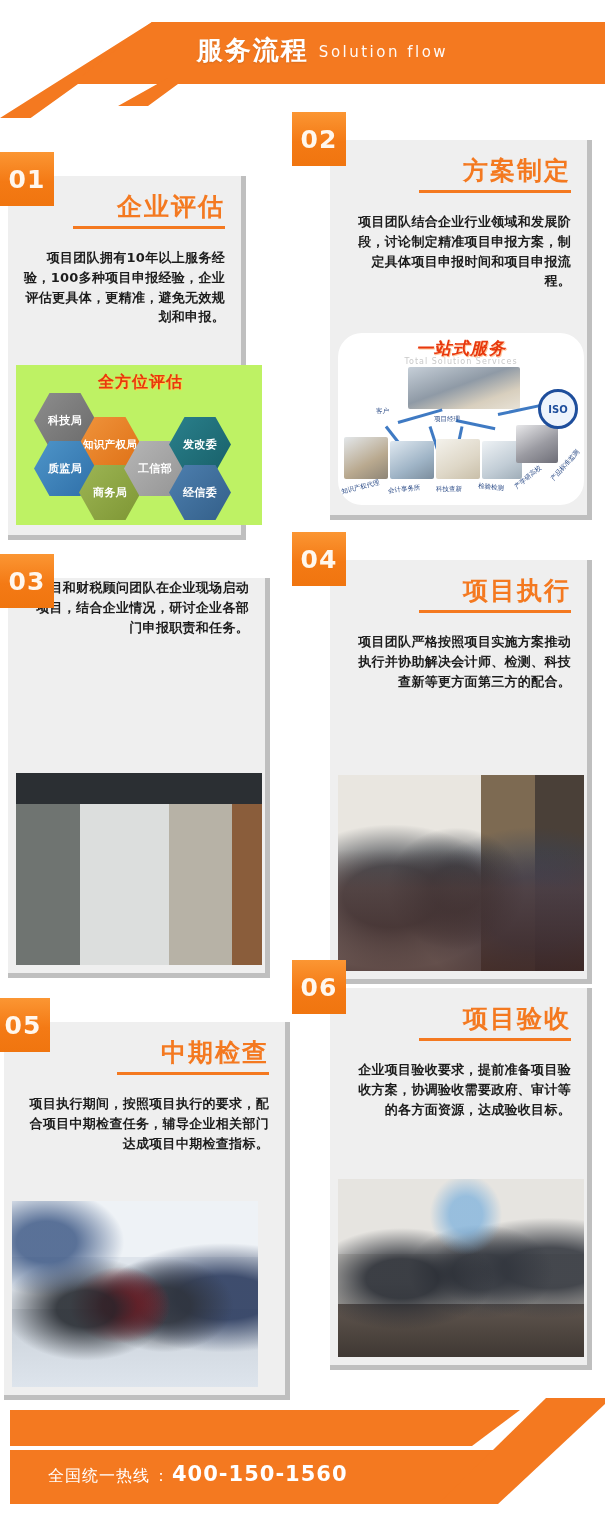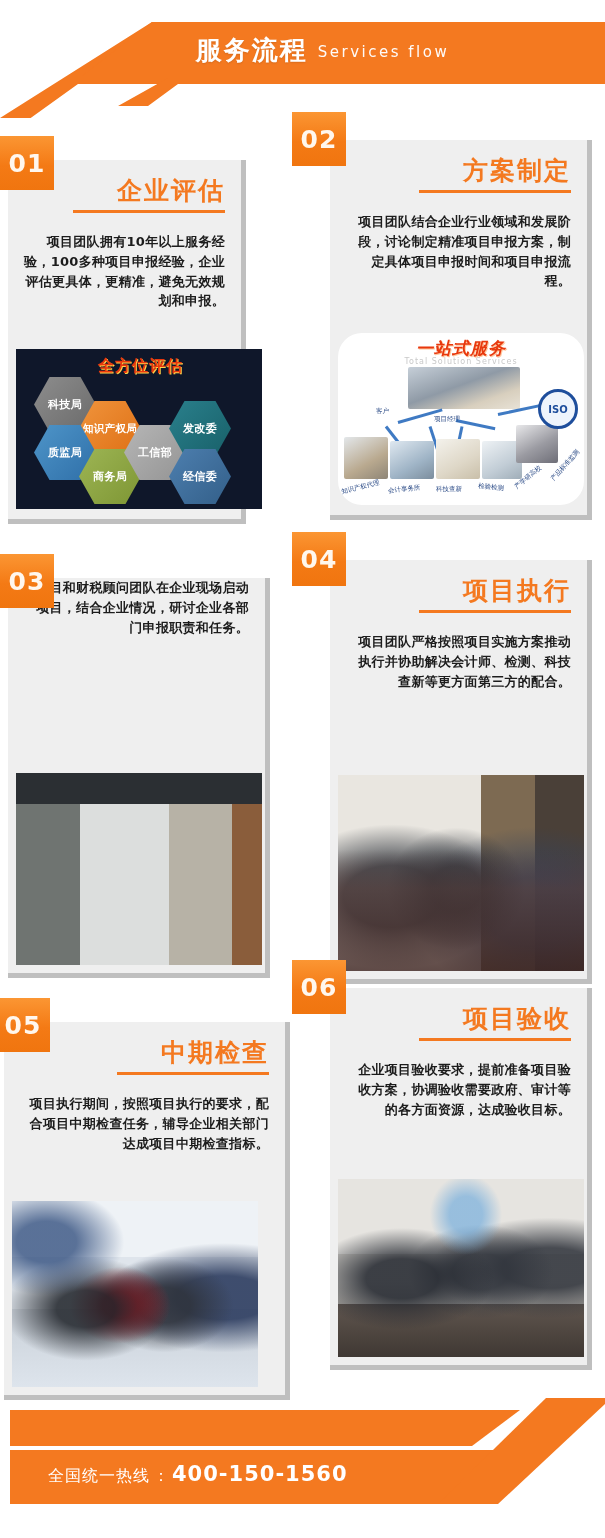--- a/index.html
+++ b/index.html
@@ -59,40 +59,40 @@
     color:#F47920; font-size:25px; font-weight:bold; letter-spacing:2px;
     text-align:center; white-space:nowrap;
   }
   .cunderline{ height:3px; background:#F47920; margin:5px auto 0; }
   .cbody{
     color:#1c1c1c; font-size:13px; line-height:1.52;
     letter-spacing:.3px; text-align:right; font-weight:bold;
   }
 
   
-  #card1{ left:8px;  top:160px; width:238px; height:364px; }
+  #card1{ left:8px;  top:176px; width:238px; height:364px; }
   #card1 .badge{ left:-8px; top:-24px; }
   #card2{ left:330px; top:140px; width:262px; height:380px; }
   #card2 .badge{ left:-38px; top:-28px; }
   #card3{ left:8px;  top:578px; width:262px; height:400px; }
   #card3 .badge{ left:-8px; top:-24px; }
   #card4{ left:330px; top:560px; width:262px; height:424px; }
   #card4 .badge{ left:-38px; top:-28px; }
   #card5{ left:4px;  top:1022px; width:286px; height:378px; }
   #card5 .badge{ left:-8px; top:-24px; }
   #card6{ left:330px; top:988px; width:262px; height:382px; }
   #card6 .badge{ left:-38px; top:-28px; }
 
   .head-row{ position:relative; height:72px; }
   .head-row .ctitle{ position:absolute; right:16px; top:14px; }
   .head-row .cunderline{ position:absolute; right:16px; top:50px; width:152px; margin:0; }
   .pad{ padding:0 16px; }
 
   
-  .hexfig{ width:246px; height:160px; background:#0f172a; position:absolute;
+  .hexfig{ width:246px; height:160px; background:#bef264; position:absolute;
            left:8px; bottom:10px; overflow:hidden; }
   .hexfig .hx-title{
     position:absolute; left:82px; top:7px; font-size:16px; font-weight:bold;
     color:#E8380D; letter-spacing:1px;
     text-shadow:1px 1px 0 #FFD24A;
   }
   .hex{
     position:absolute; width:62px; height:55px;
     clip-path:polygon(25% 0,75% 0,100% 50%,75% 100%,25% 100%,0 50%);
     display:flex; align-items:center; justify-content:center; text-align:center;
@@ -143,21 +143,21 @@
 </style>
 </head>
 <body>
 
 <div class="header-wrap">
   <div class="hdr-tail"></div>
   <div class="hdr-band"></div>
   <div class="hdr-line"></div>
   <div class="hdr-titles">
     <span class="hdr-cn">服务流程</span>
-    <span class="hdr-en">Services flow</span>
+    <span class="hdr-en">Solution flow</span>
   </div>
 </div>
 
 <div class="card" id="card1">
   <div class="badge">01</div>
   <div class="head-row">
     <div class="ctitle">企业评估</div>
     <div class="cunderline"></div>
   </div>
   <div class="pad">

